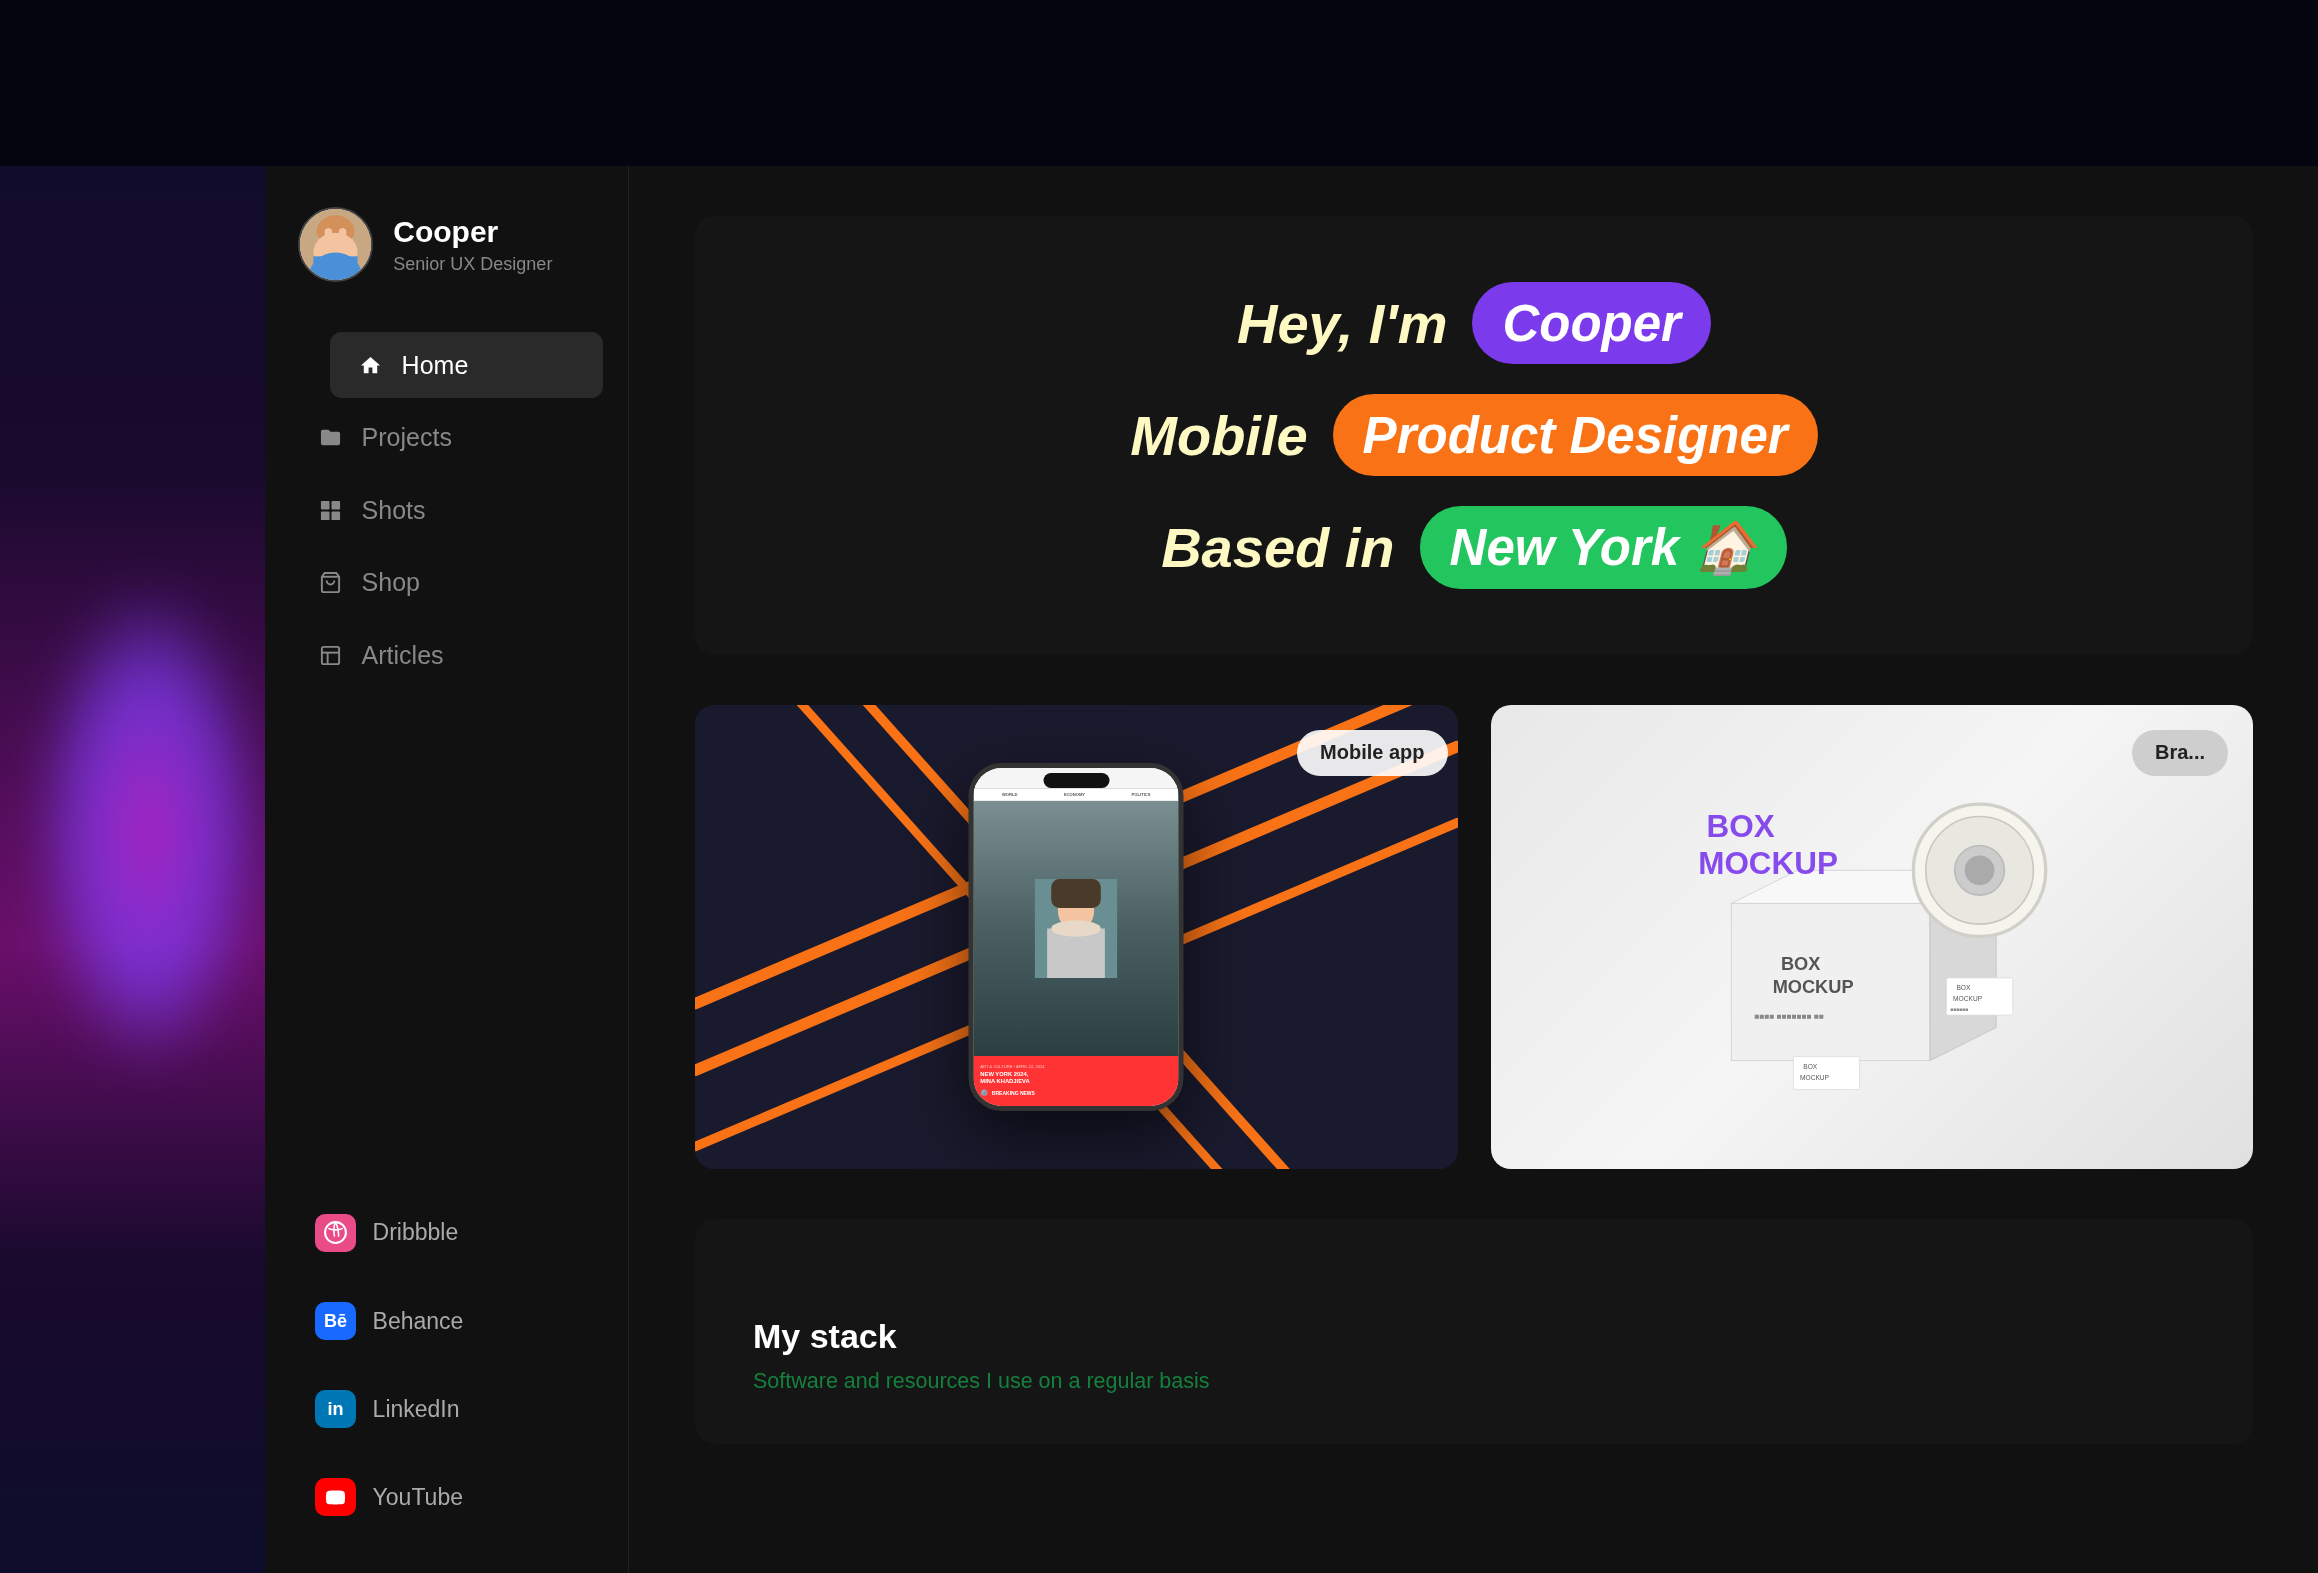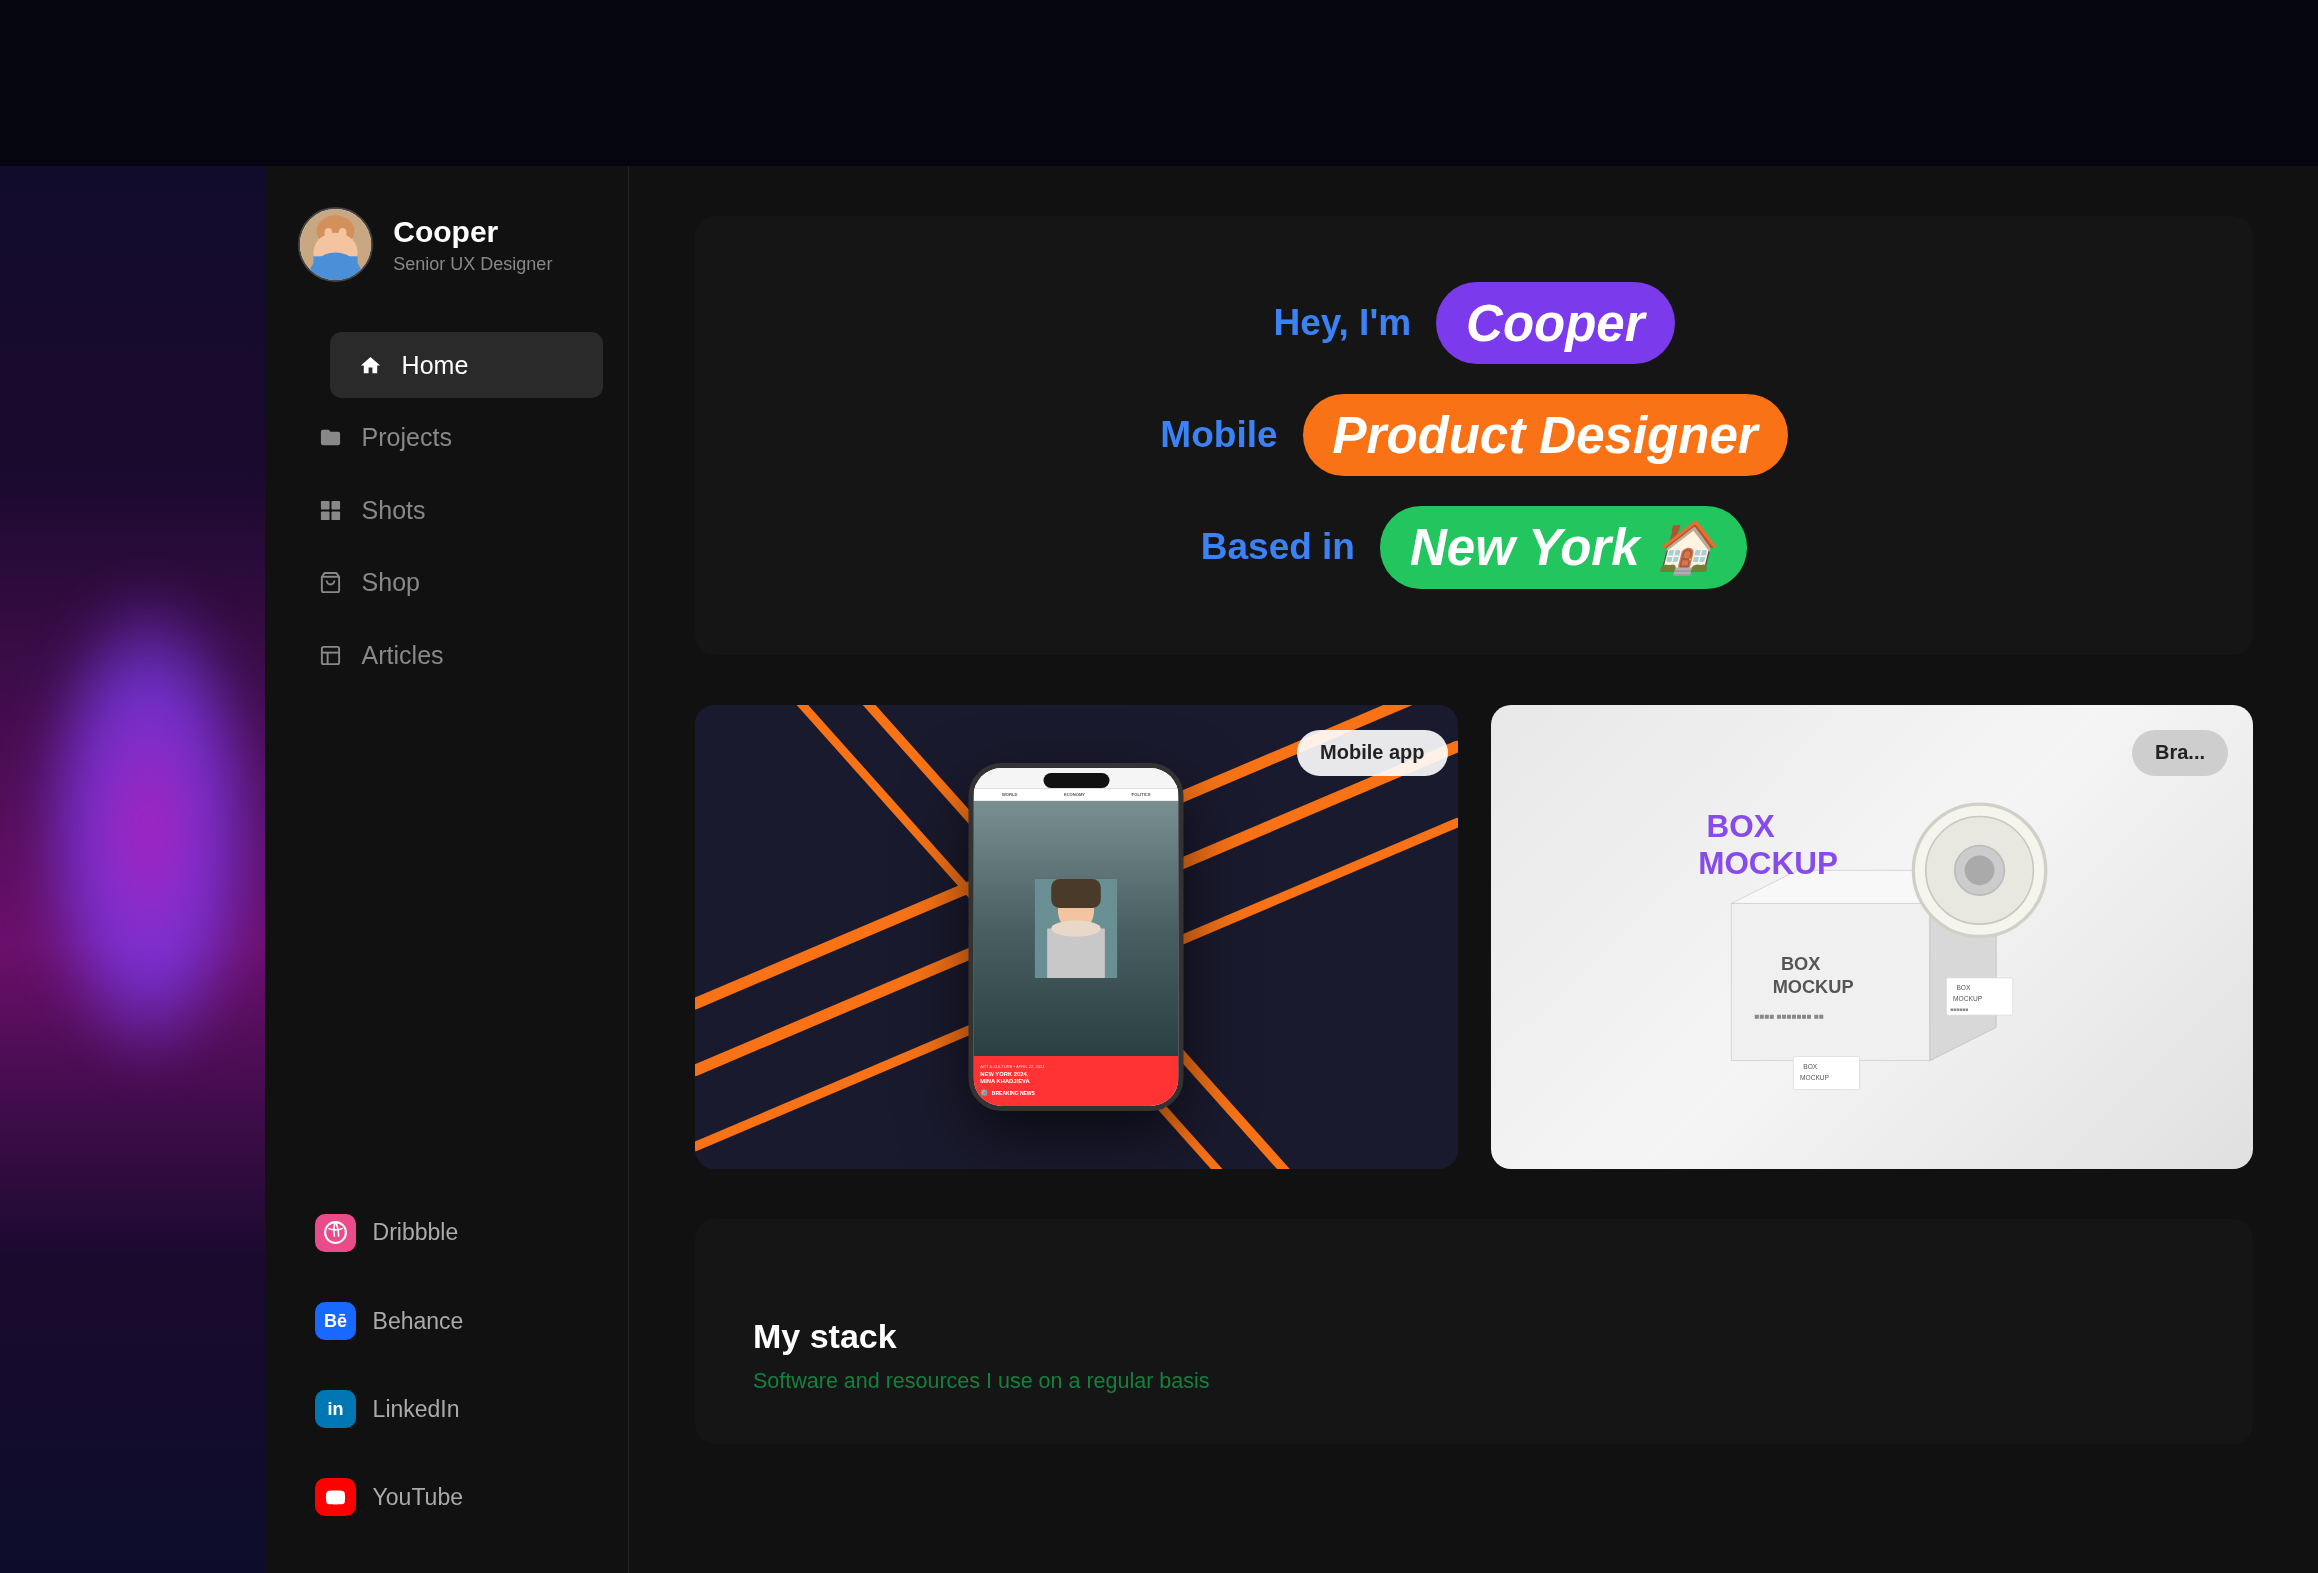--- a/index.html
+++ b/index.html
@@ -228,23 +228,24 @@
       min-height: 315px;
     }
 
     .hero-row {
       display: flex;
       align-items: center;
       gap: 25px;
     }
 
     .hero-text {
-      font-size: 37px;
+      font-size: 56px;
       font-weight: 800;
-      color: #3b82f6;
+      color: #fef9c3;
+      font-style: italic;
     }
 
     .hero-badge {
       padding: 11.6px 30px;
       border-radius: 41px;
       font-size: 51px;
       font-weight: 800;
       font-style: italic;
     }
 

